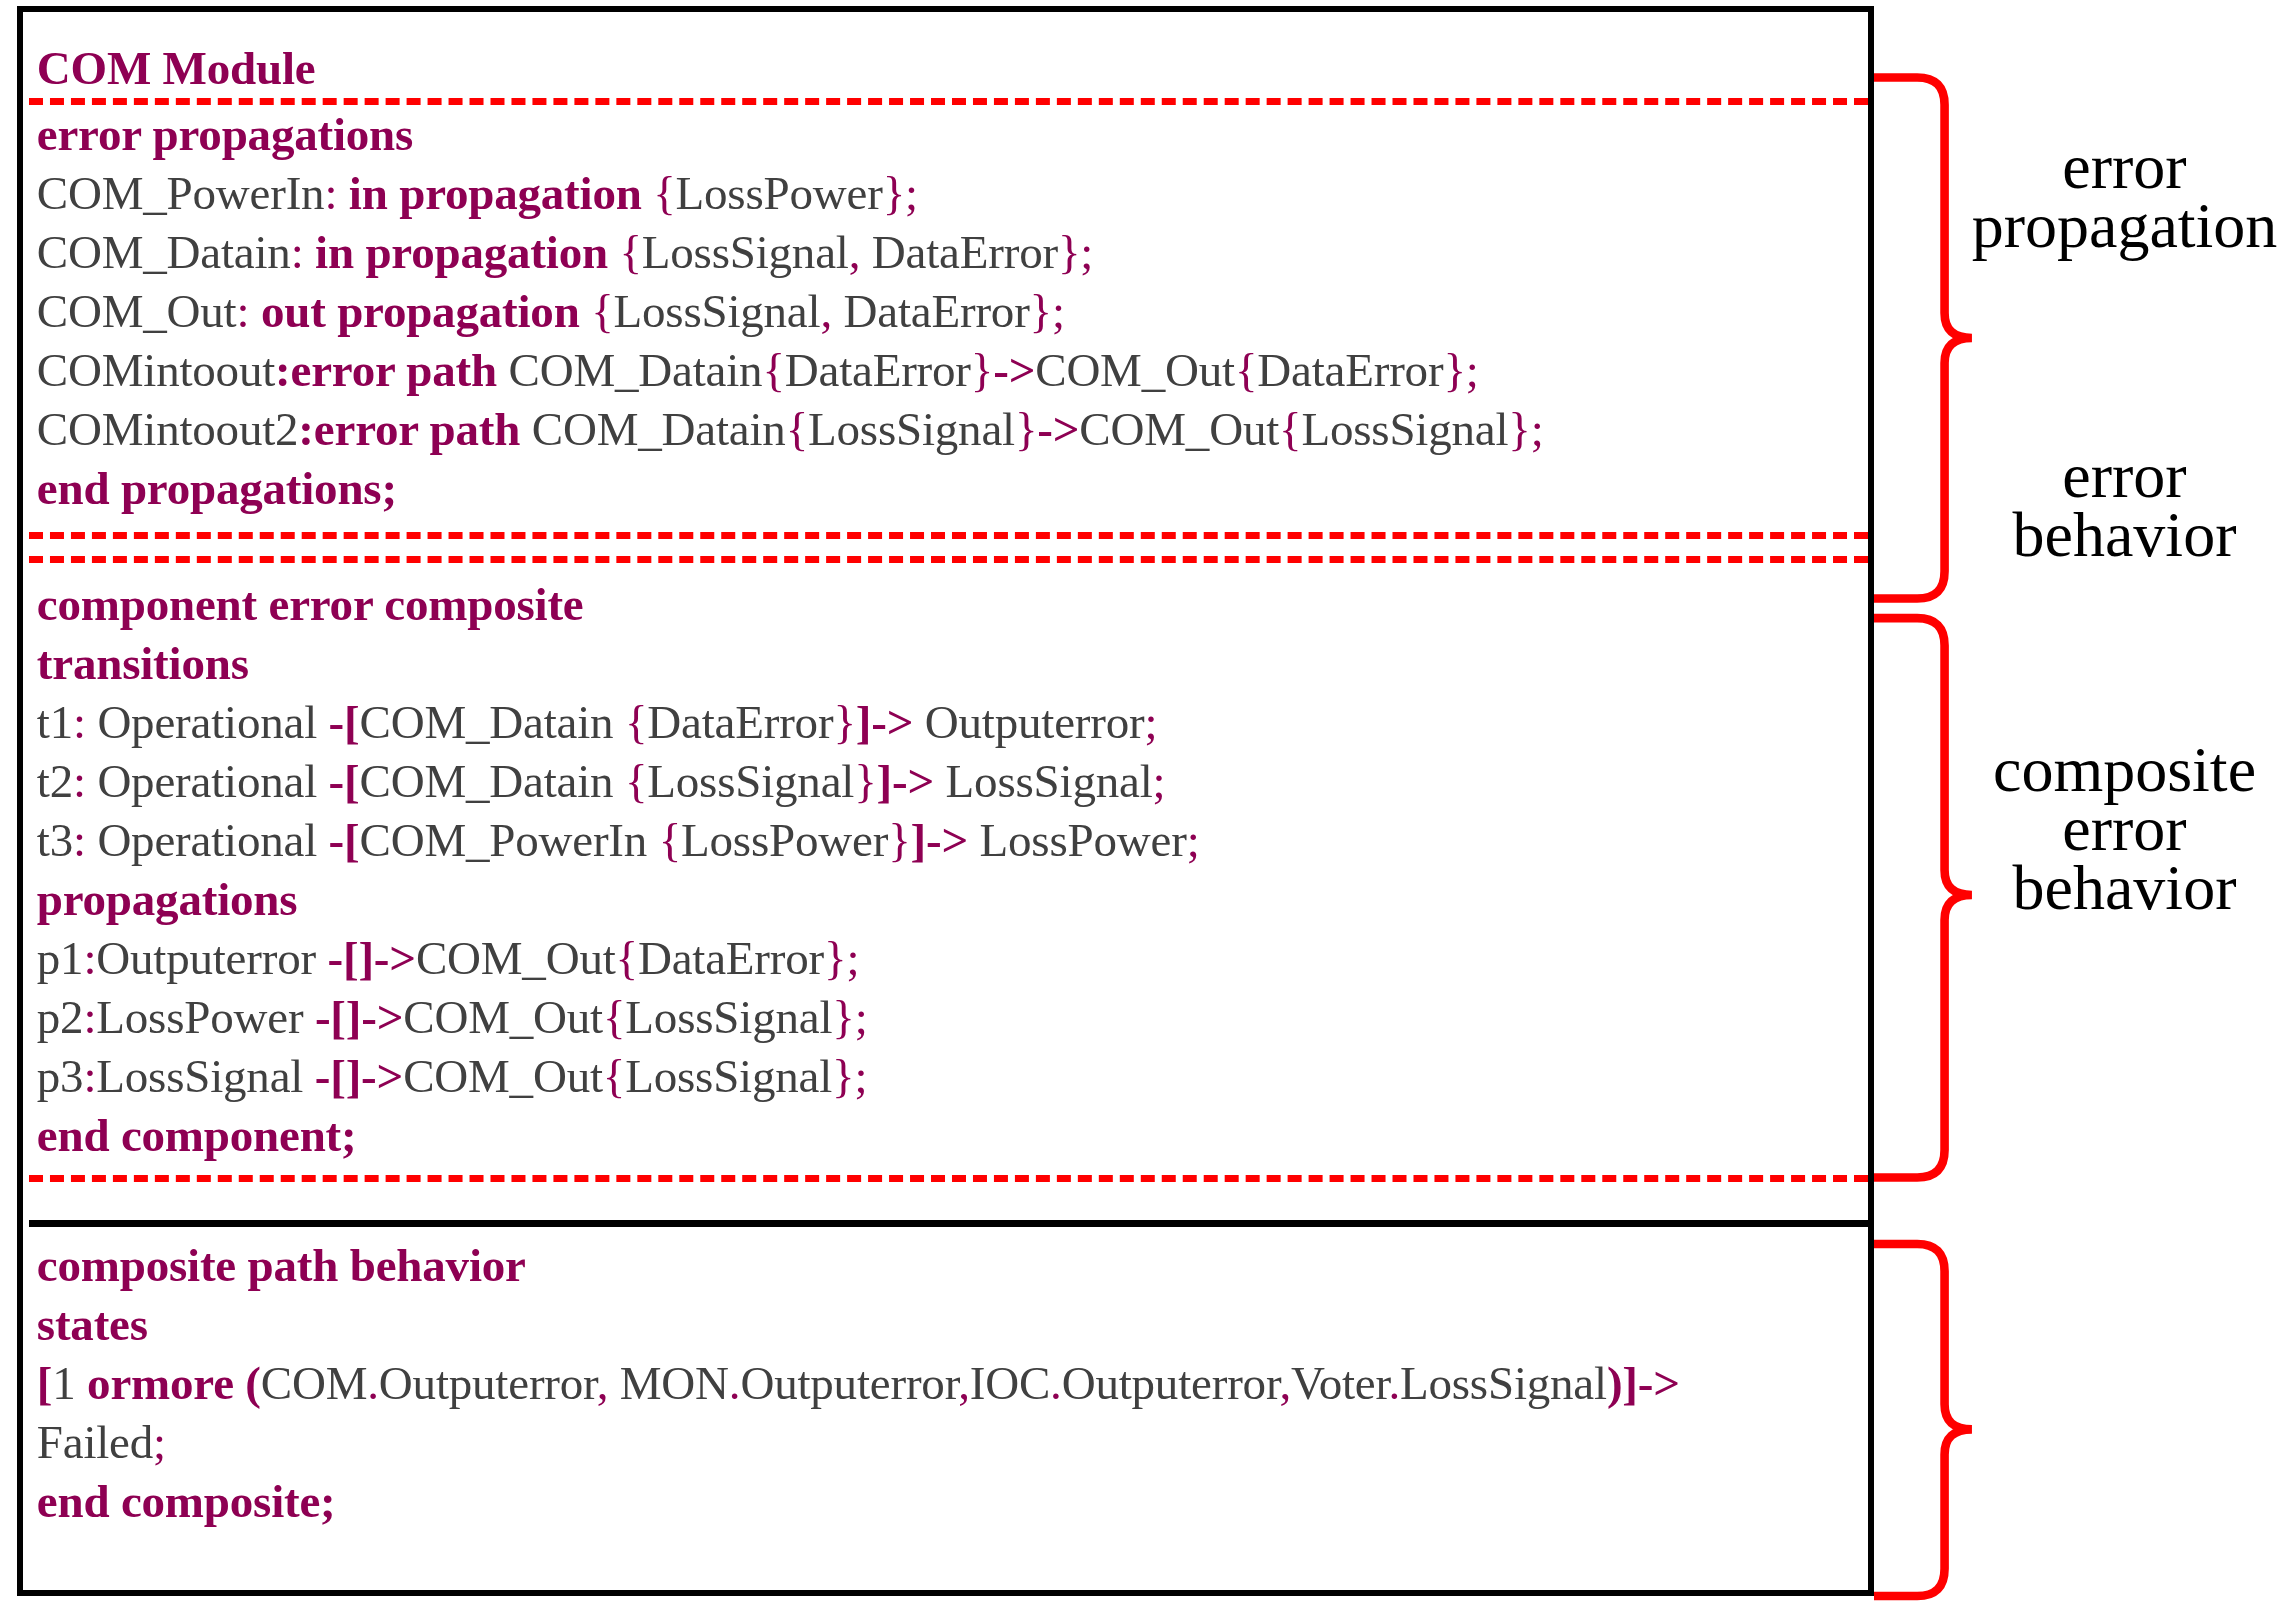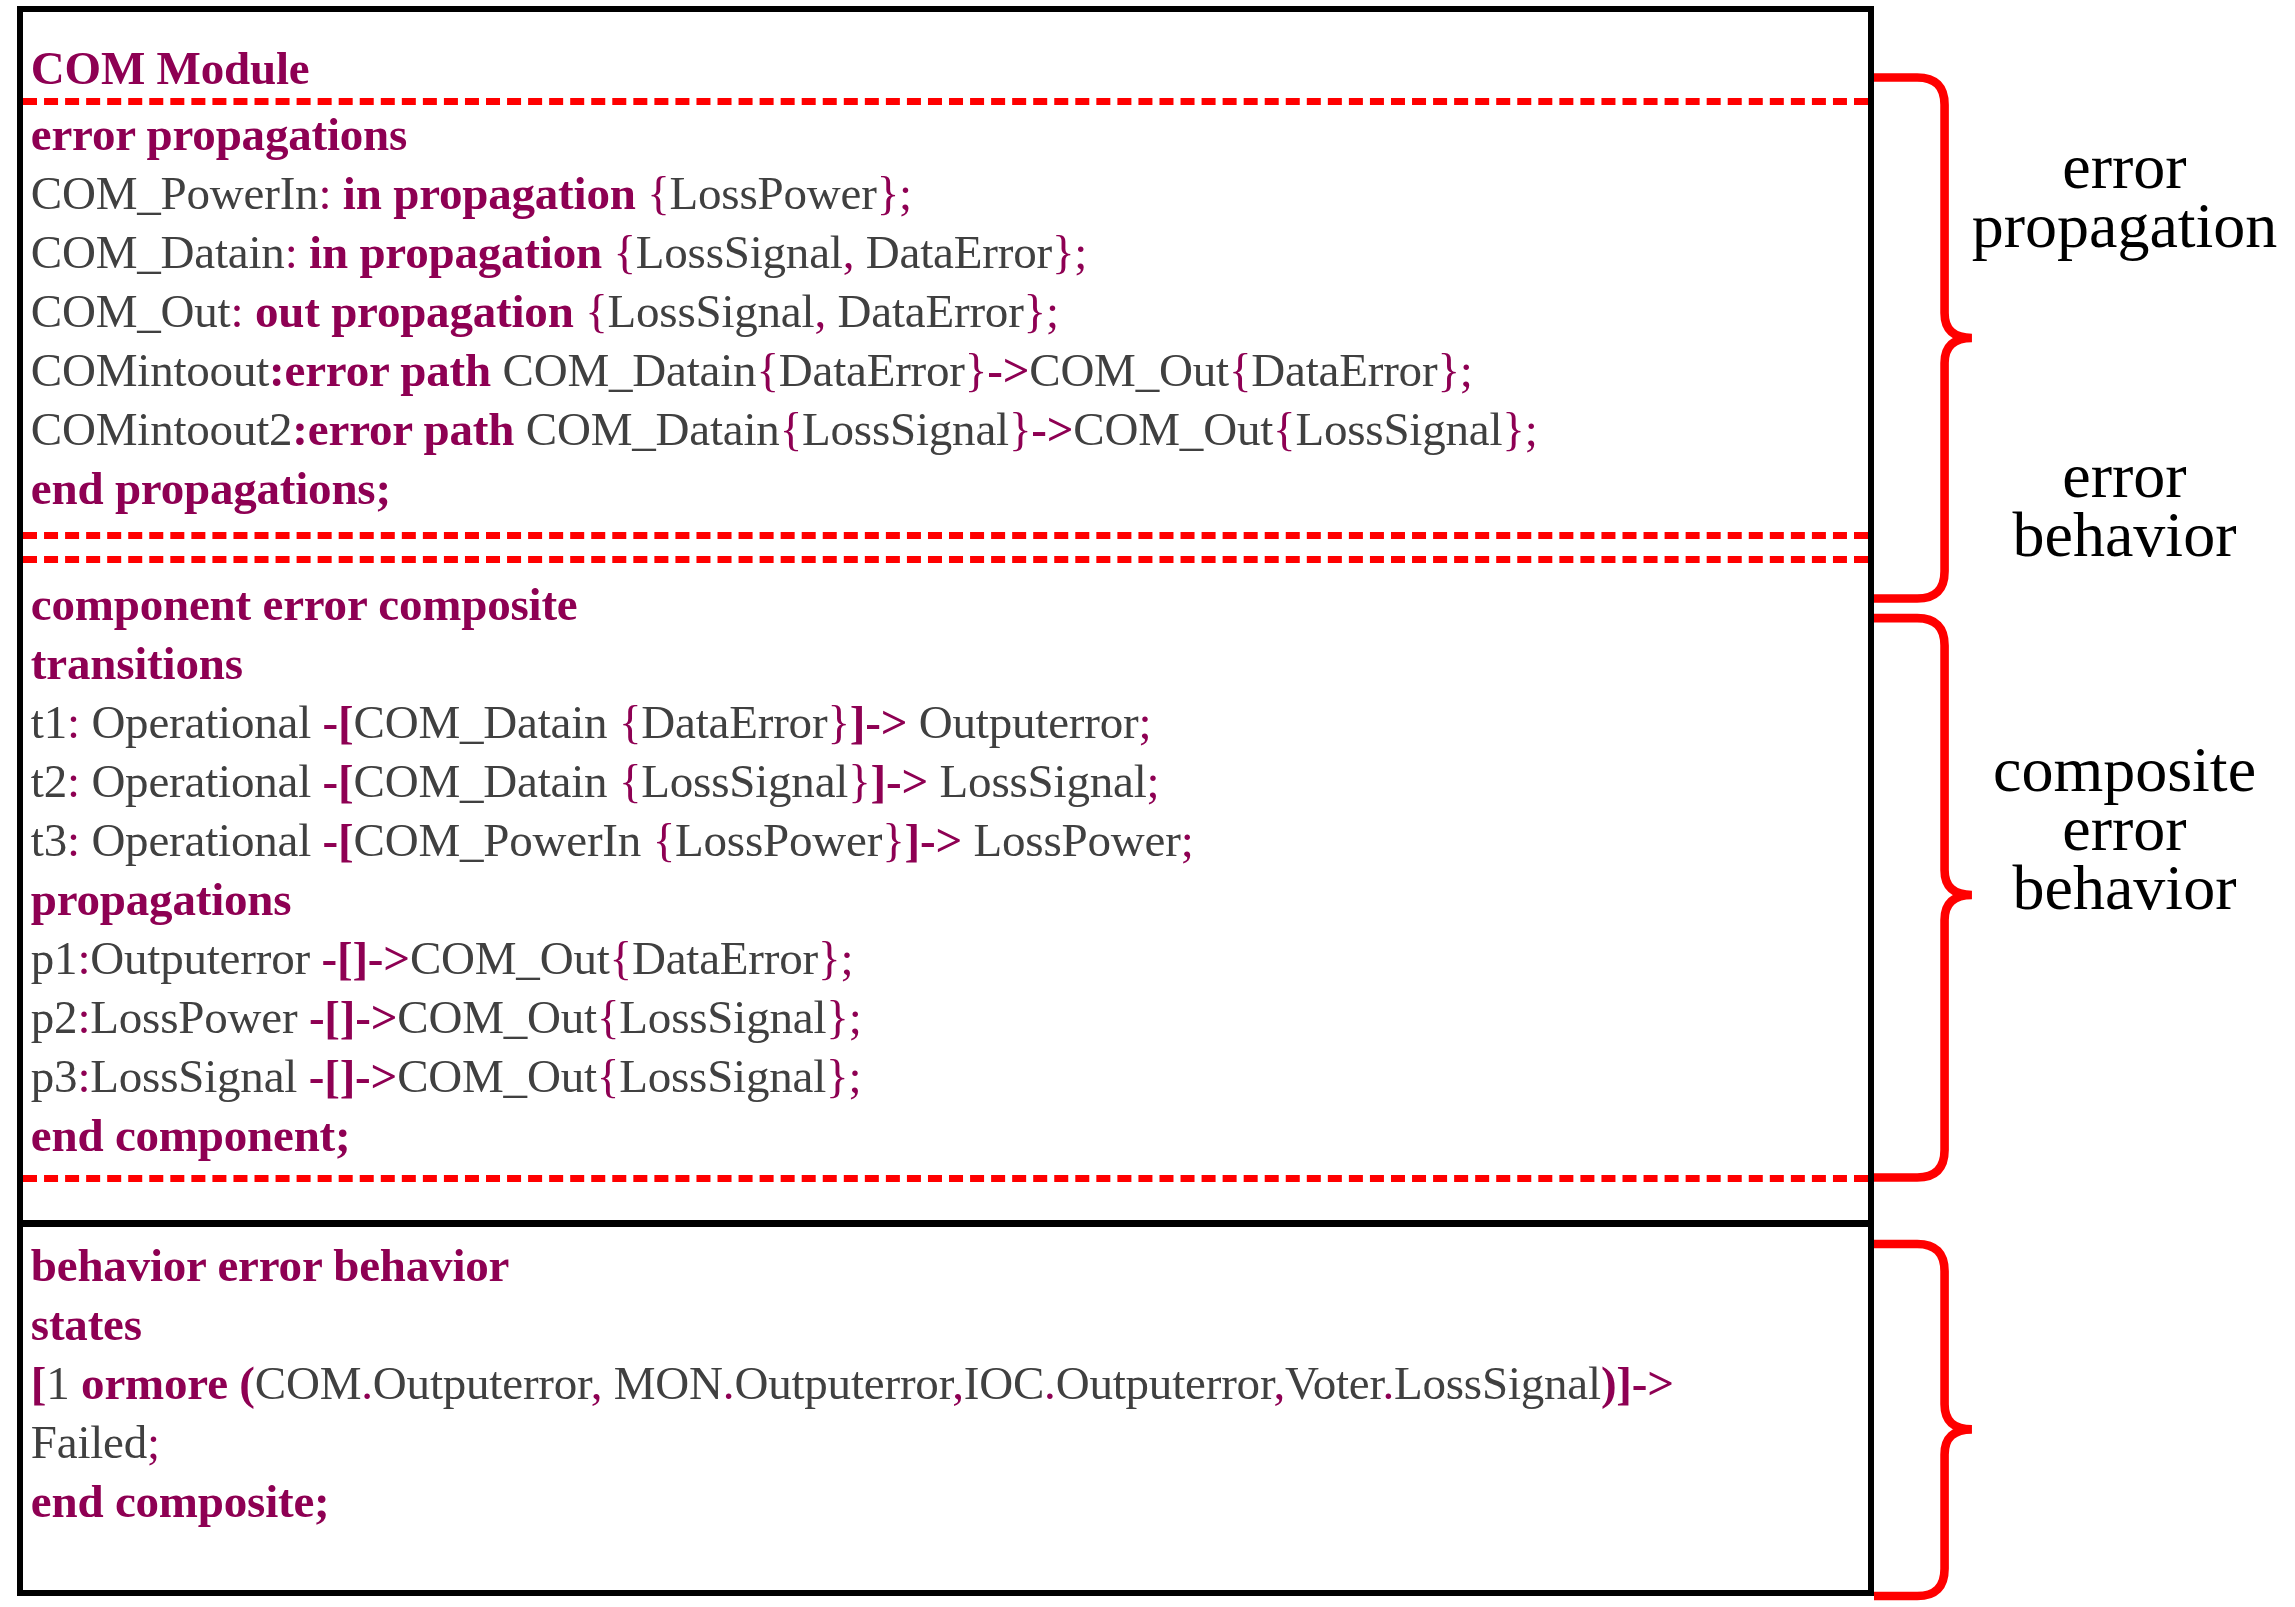--- a/index.html
+++ b/index.html
@@ -7,20 +7,21 @@
     font-family:"Liberation Serif","DejaVu Serif",serif;
     width:2295px;height:1607px;position:relative;overflow:hidden;
   }
   
   #code-box{
     position:absolute;left:17px;top:6.3px;
     width:1857px;height:1590px;
     border:6.3px solid #000000;
     box-sizing:border-box;
     background:#ffffff;
+    padding-left:6px;
   }
   .section{position:relative;box-sizing:border-box;}
   .hr-dashed{
     border:0;border-top:7px dashed #ff0000;
     margin:0;width:100%;display:block;
   }
   .hr-solid{
     border:0;border-top:7px solid #000000;
     margin:0;width:100%;display:block;
   }
@@ -93,21 +94,21 @@
     <div class="code-line"><span class="kw">end component;</span></div>
     <div style="height:9.4px"></div>
   </div>
 
   <hr class="hr-dashed">
   <div style="height:38px"></div>
   <hr class="hr-solid">
 
   <div class="section">
     <div style="height:9.4px"></div>
-    <div class="code-line"><span class="kw">behavior error behavior</span></div>
+    <div class="code-line"><span class="kw">composite path behavior</span></div>
     <div class="code-line"><span class="kw">states</span></div>
     <div class="code-line"><span class="kw">[</span><span class="id">1 </span><span class="kw">ormore </span><span class="kw">(</span><span class="id">COM</span><span class="pn">.</span><span class="id">Outputerror</span><span class="pn">,</span><span class="id"> MON</span><span class="pn">.</span><span class="id">Outputerror</span><span class="pn">,</span><span class="id">IOC</span><span class="pn">.</span><span class="id">Outputerror</span><span class="pn">,</span><span class="id">Voter</span><span class="pn">.</span><span class="id">LossSignal</span><span class="kw">)</span><span class="kw">]-&gt;</span></div>
     <div class="code-line"><span class="id">Failed</span><span class="pn">;</span></div>
     <div class="code-line"><span class="kw">end composite;</span></div>
   </div>
 
 </div>
 
 <div id="annotations">
 

